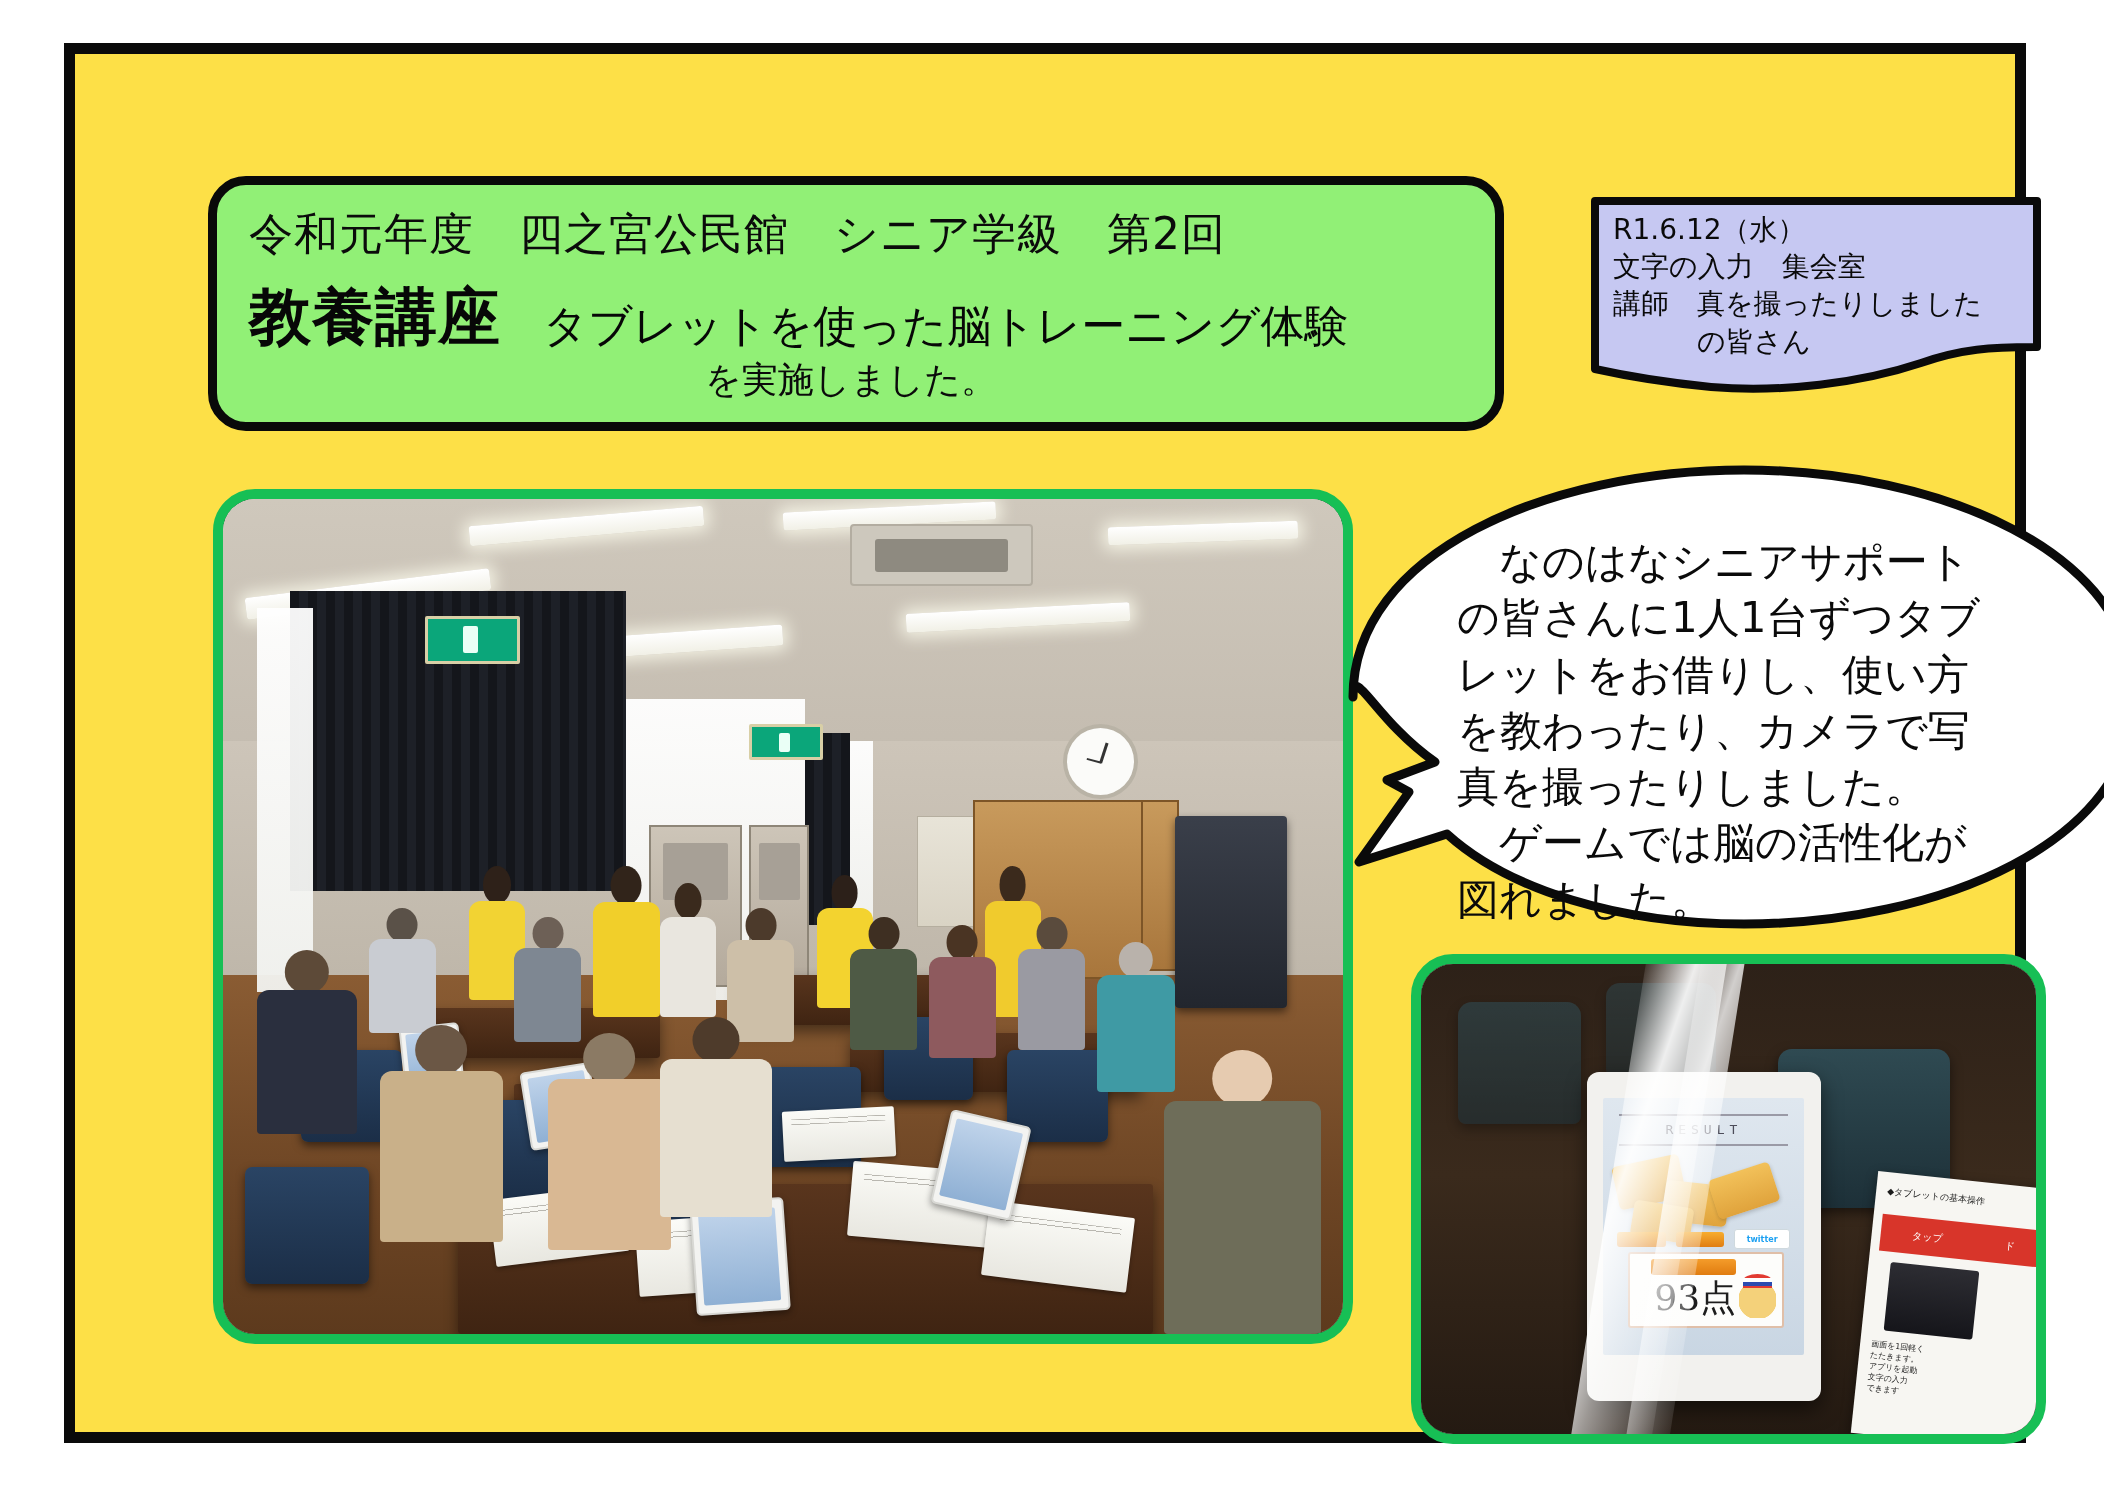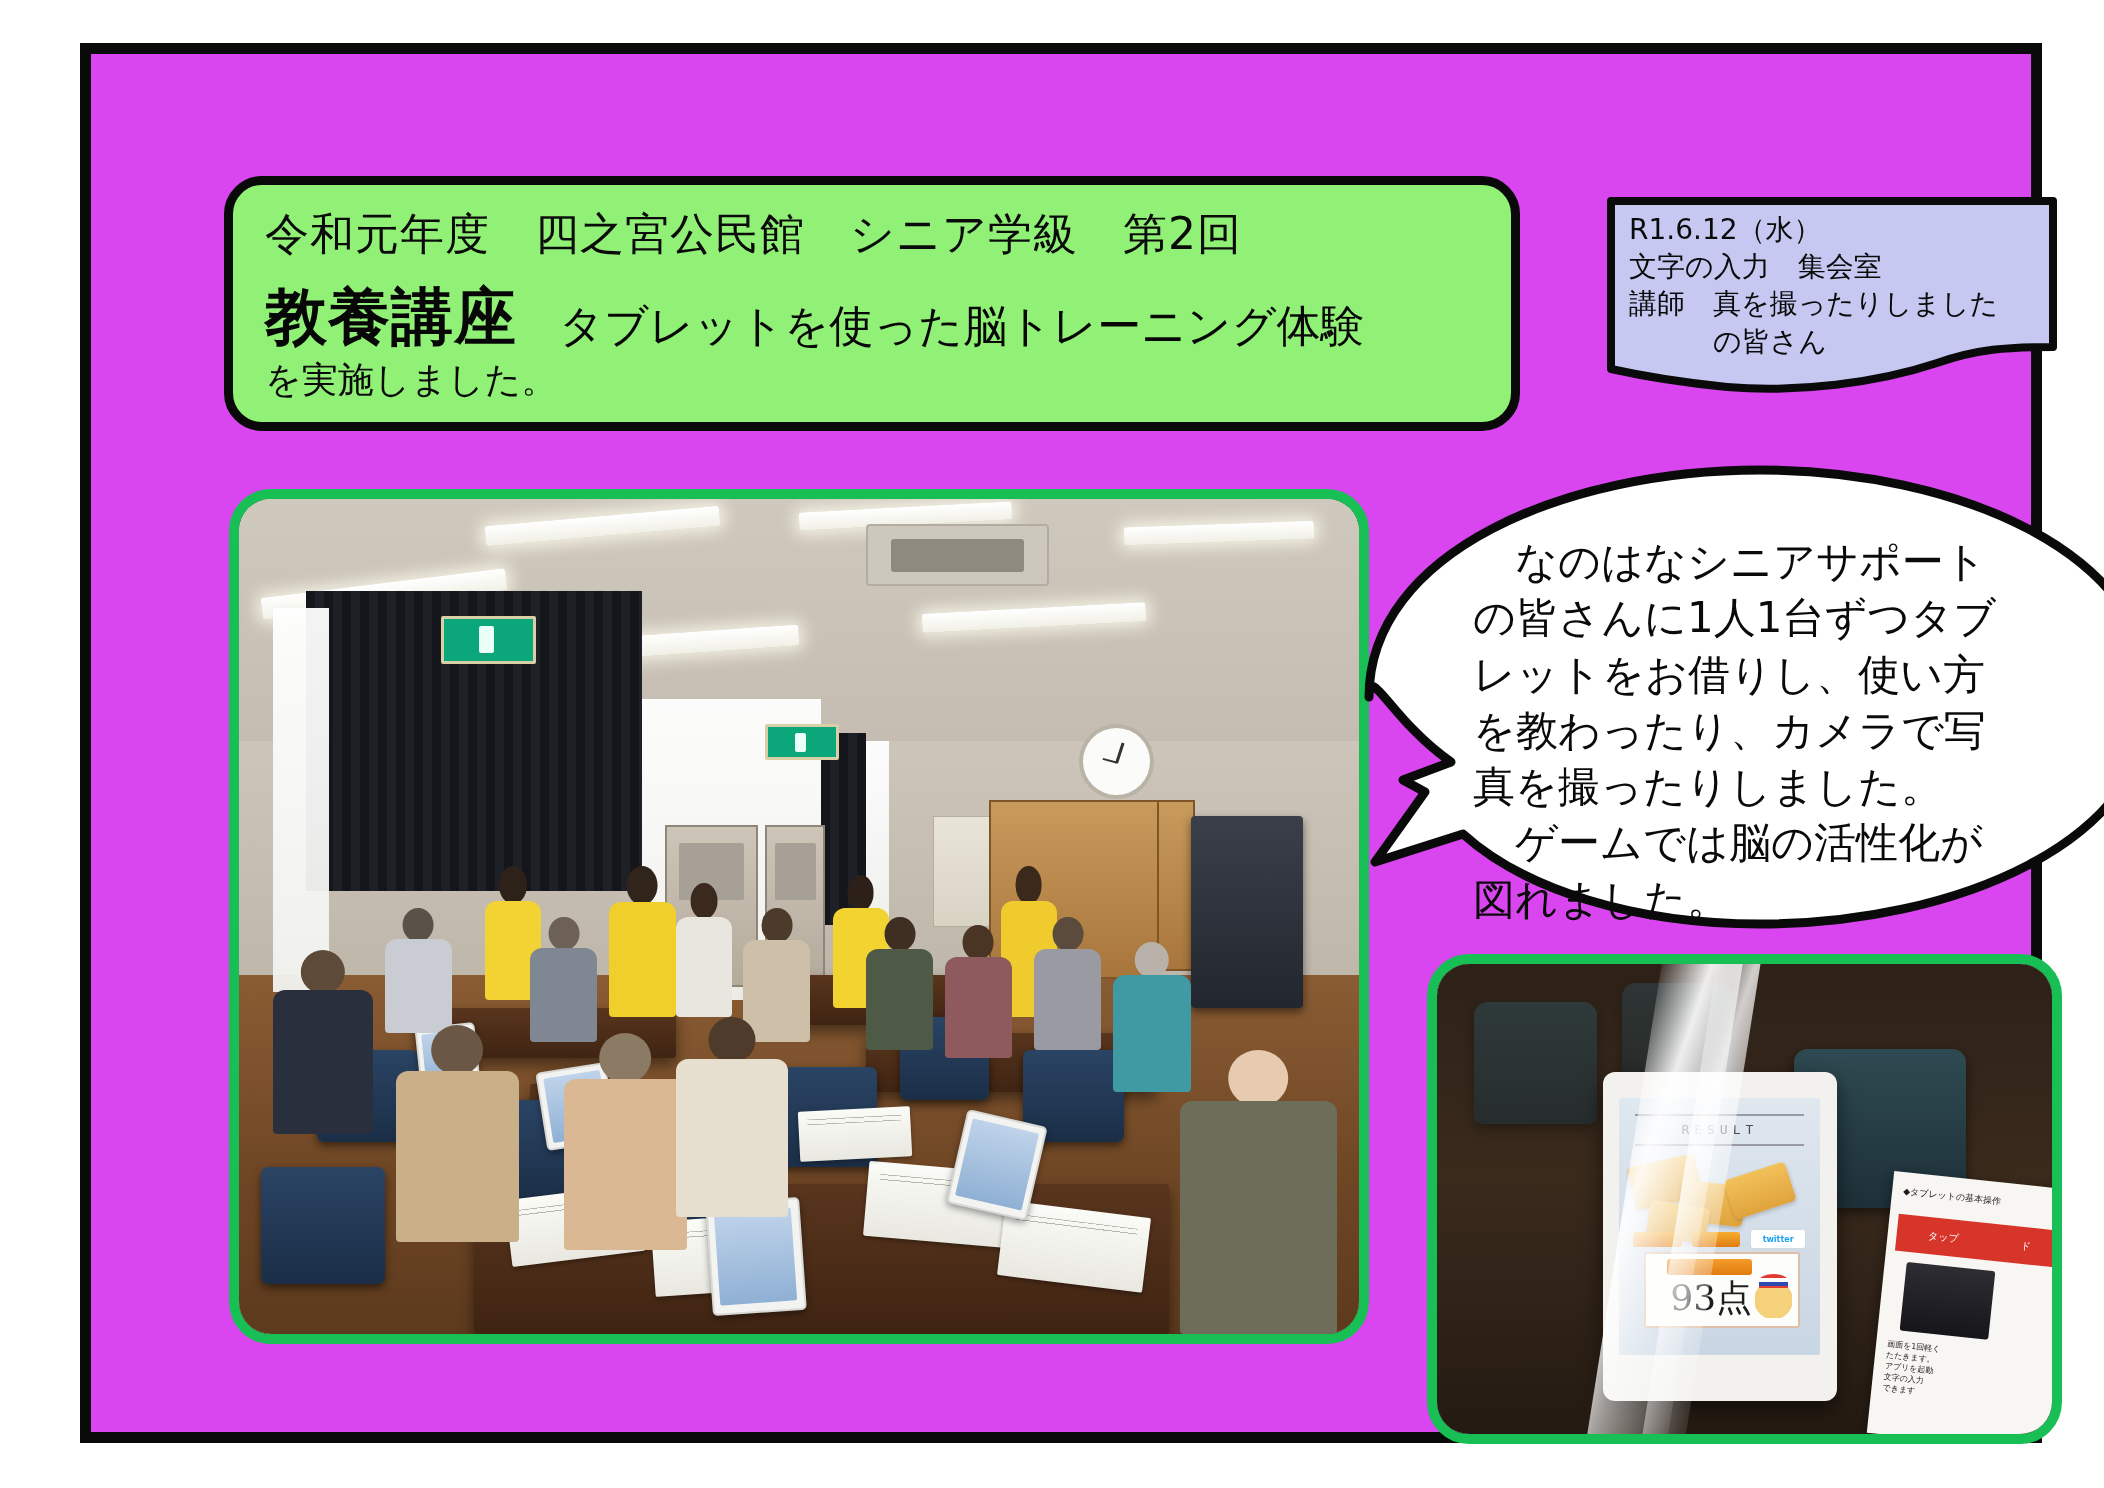--- a/index.html
+++ b/index.html
@@ -18,25 +18,25 @@
   
   .page {
     position: absolute;
     left: 0; top: 0;
     width: 2104px;
     height: 1488px;
     background: #ffffff;
   }
   .poster-frame {
     position: absolute;
-    left: 80px;
+    left: 64px;
     top: 43px;
     width: 1962px;
     height: 1400px;
-    background: #d946ef;
+    background: #fde047;
     border: 11px solid #0a0a0a;
     box-sizing: border-box;
   }
 
   
   .title-box {
     position: absolute;
     left: 133px;
     top: 122px;
     width: 1296px;
@@ -69,21 +69,21 @@
     line-height: 1;
   }
   .title-sub {
     font-size: 44px;
     color: #070707;
     letter-spacing: 0px;
     line-height: 1;
     margin-left: 18px;
   }
   .title-line3 {
-    text-align: left;
+    text-align: center;
     font-size: 36px;
     color: #0b0b0b;
     margin-top: 8px;
     padding-right: 14px;
     white-space: pre;
   }
 
   
   .info-note {
     position: absolute;

